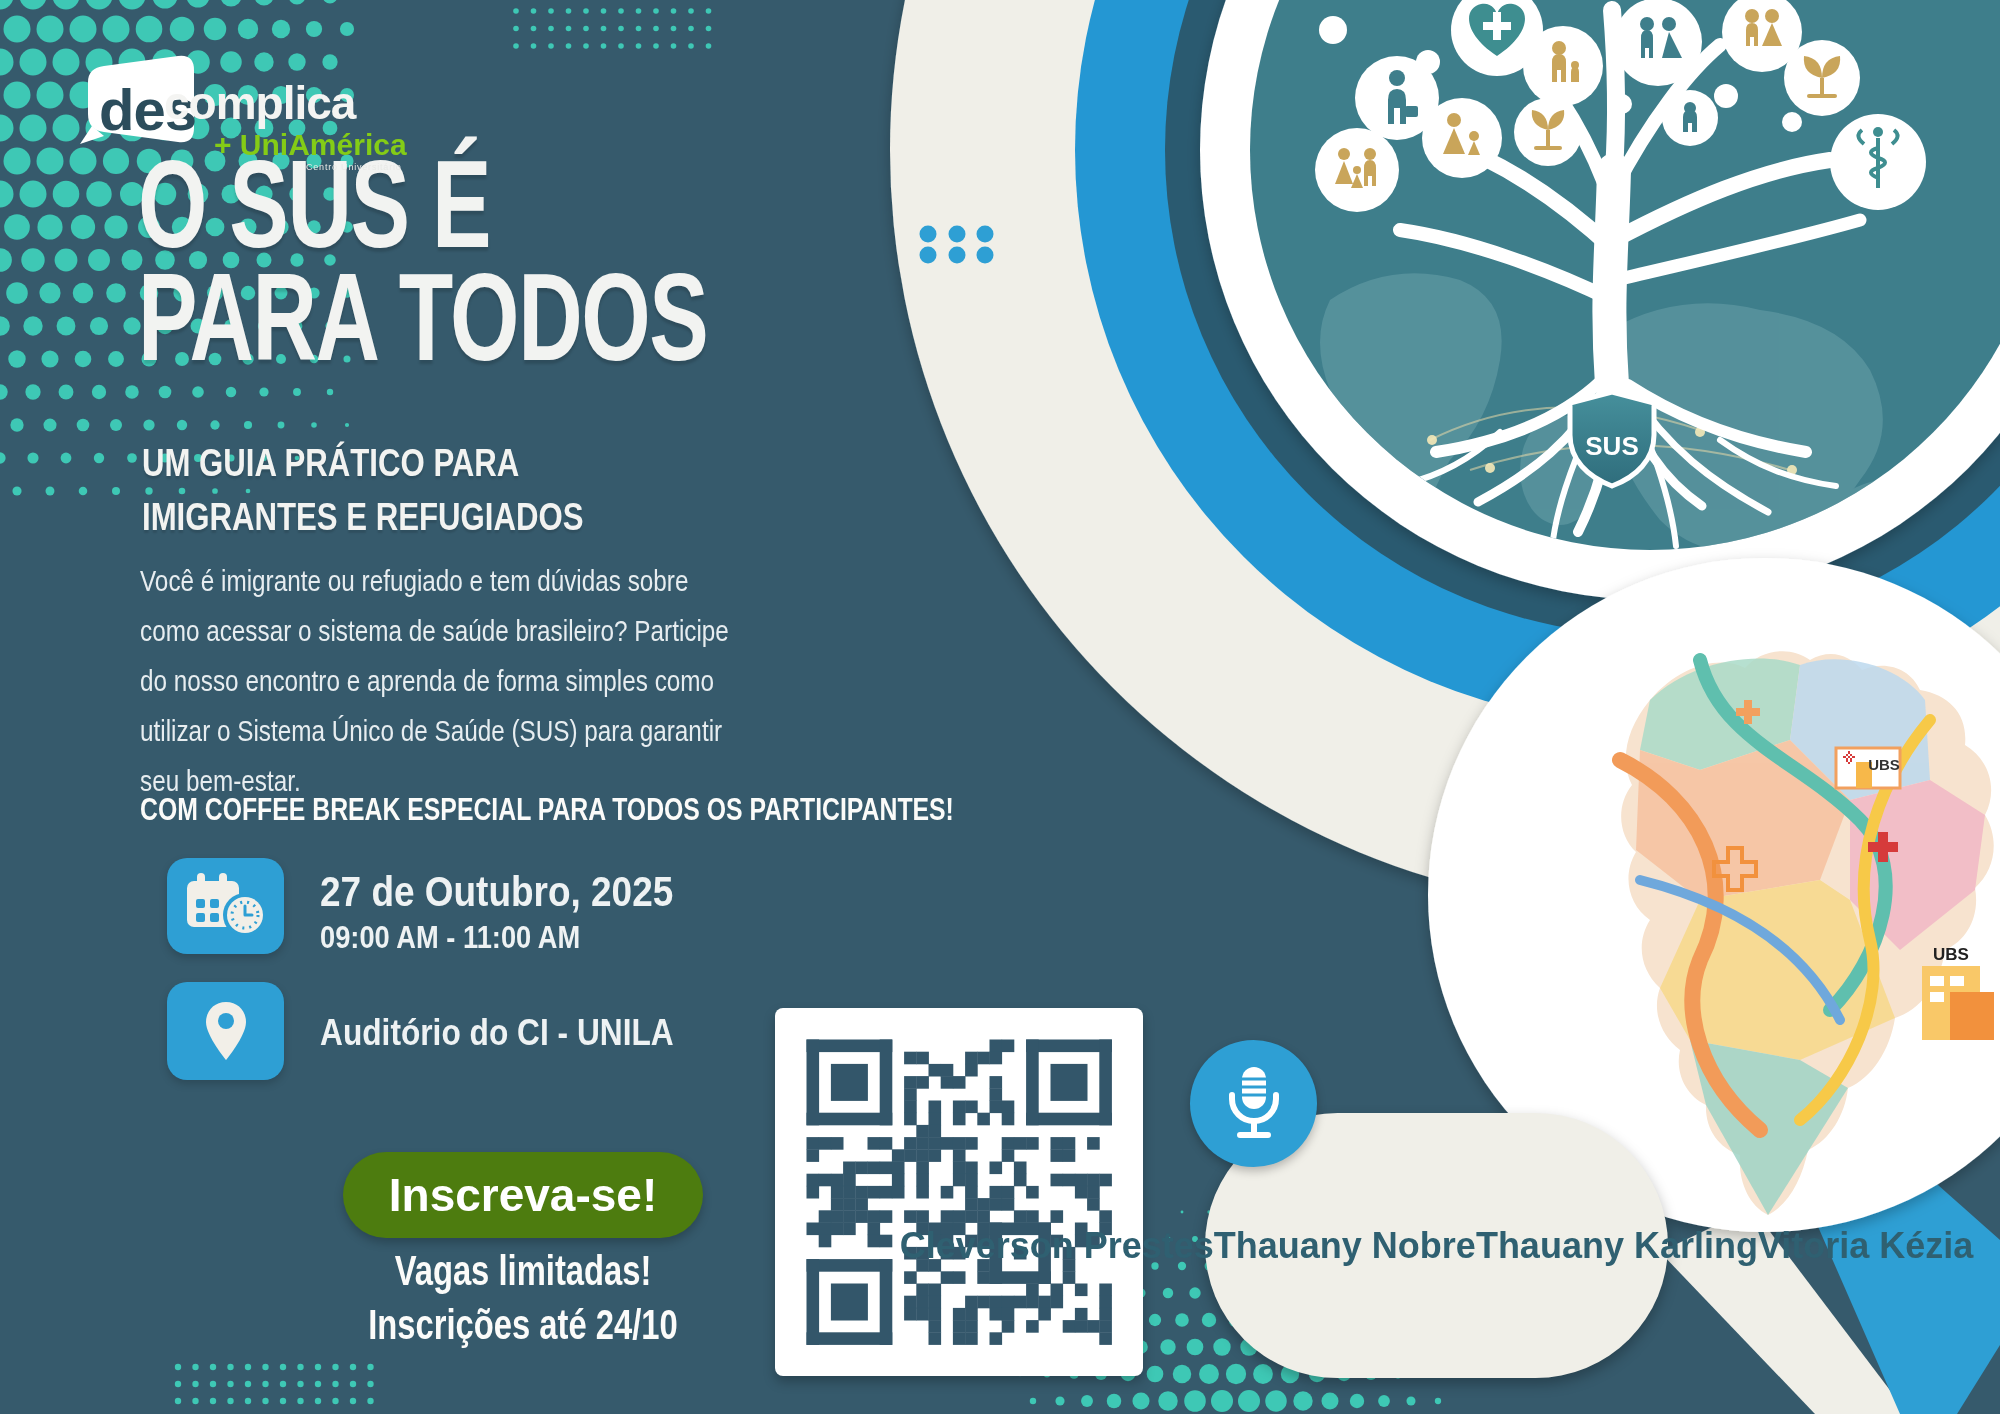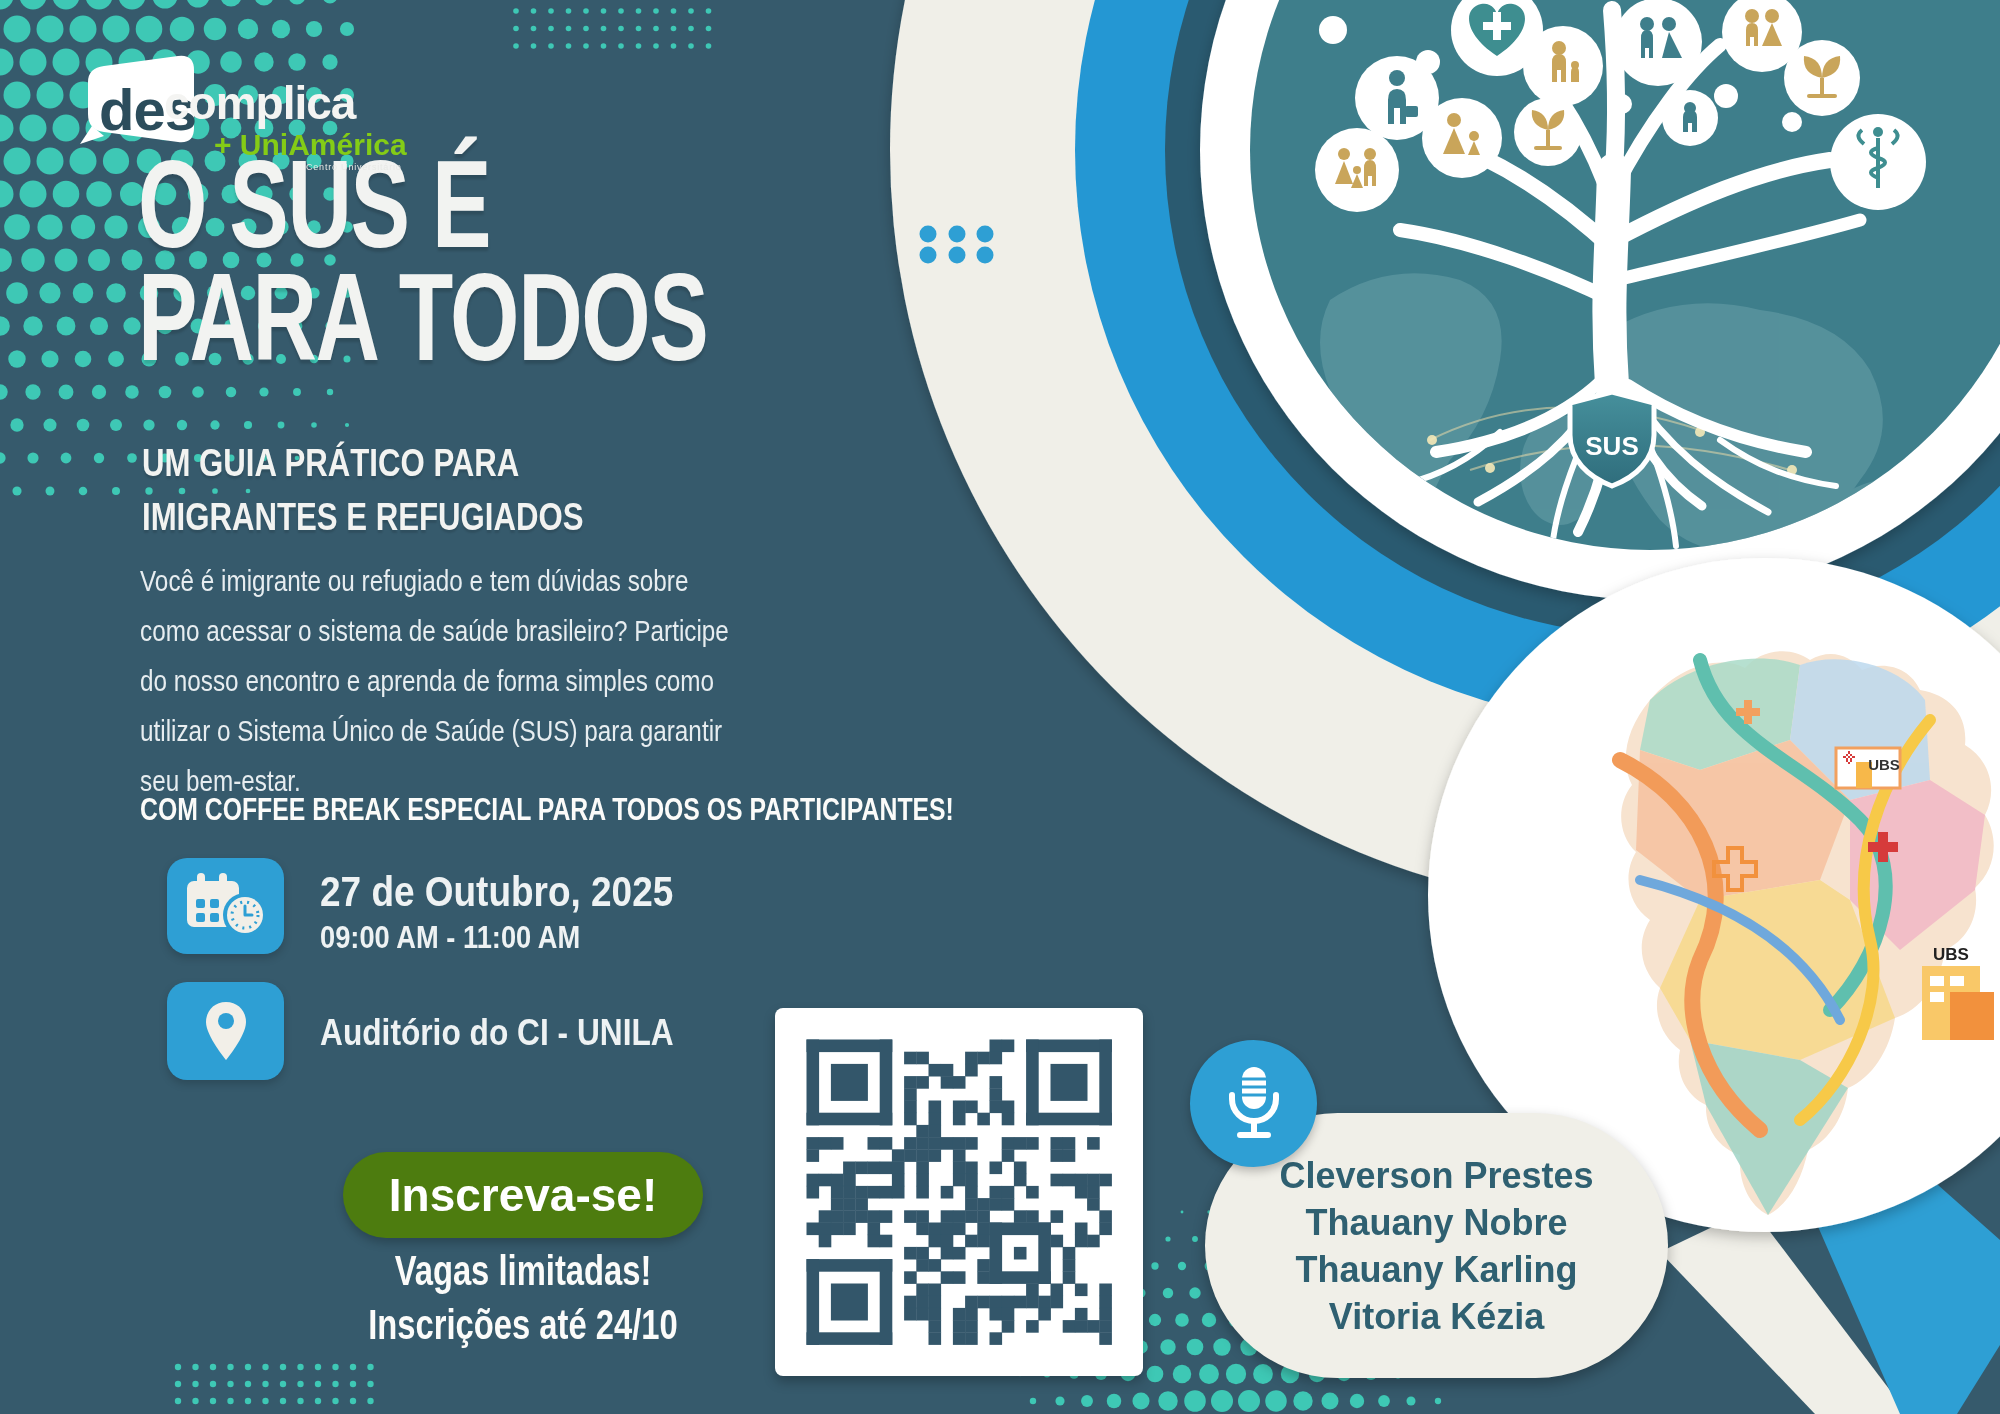--- a/index.html
+++ b/index.html
@@ -43,21 +43,21 @@
     box-shadow:0 5px 10px rgba(0,0,0,.22);}
   .cta-note{left:223px;top:1244px;width:600px;text-align:center;font-size:42px;line-height:54px;font-weight:bold;
     color:#fbfbf9;transform:scaleX(.78);transform-origin:center top;z-index:2;}
 
   
   .qr-panel{left:775px;top:1008px;width:368px;height:368px;background:#fff;border-radius:8px;z-index:3;
     box-shadow:0 6px 12px rgba(0,0,0,.25);}
 
   
   .names-panel{left:1205px;top:1113px;width:463px;height:265px;background:#f0efe8;border-radius:133px;z-index:3;
-    box-shadow:0 6px 14px rgba(0,0,0,.28);display:flex;flex-direction:column;justify-content:center;align-items:center;}
+    box-shadow:0 6px 14px rgba(0,0,0,.28);display:flex;flex-direction:row;justify-content:center;align-items:center;}
   .name-line{font-size:36px;line-height:47px;font-weight:bold;color:#2f6071;white-space:nowrap;}
   .mic-badge{left:1190px;top:1040px;width:127px;height:127px;border-radius:50%;background:#2e9fd4;z-index:4;
     display:flex;align-items:center;justify-content:center;box-shadow:0 4px 10px rgba(0,0,0,.25);}
 </style>
 </head>
 <body>
 
 <div id="canvas">
 
   <svg id="art" width="2000" height="1414" viewBox="0 0 2000 1414">

